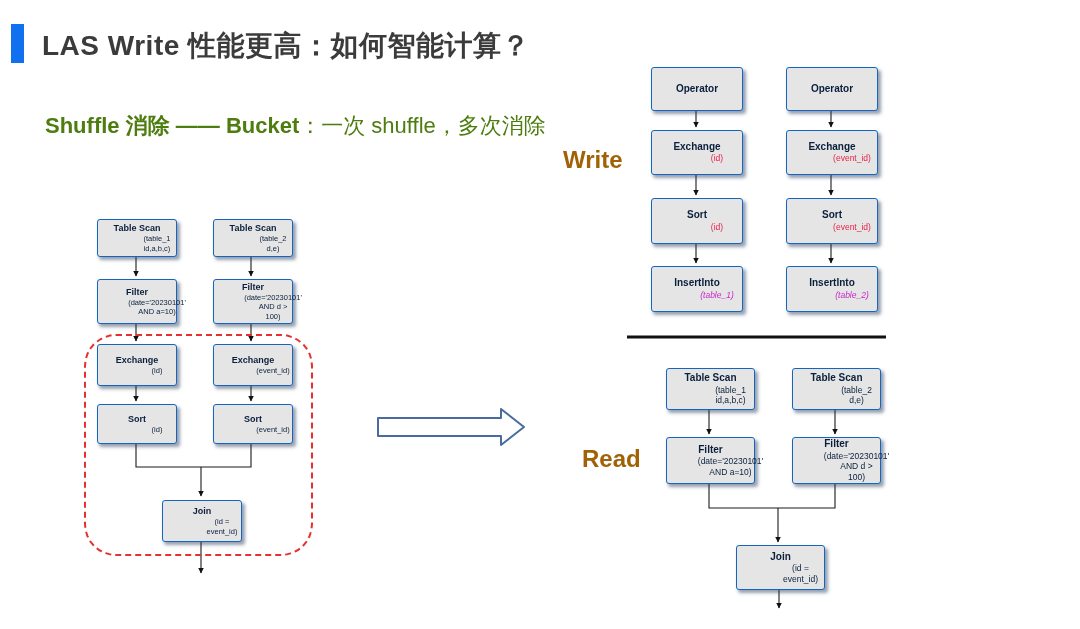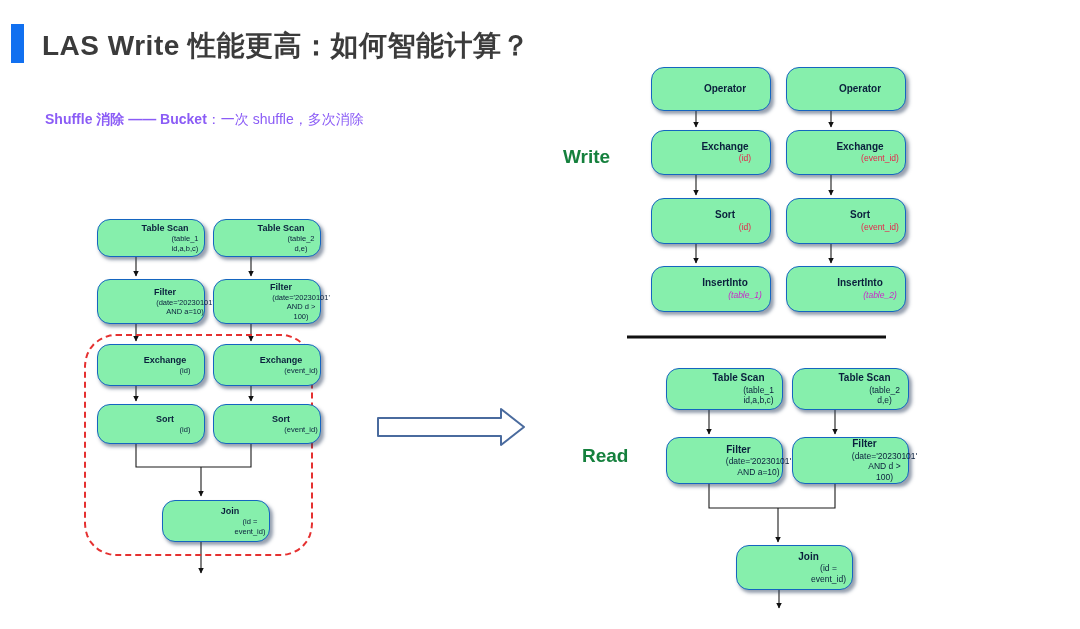--- a/index.html
+++ b/index.html
@@ -2,39 +2,39 @@
 <html><head>
 <meta charset="utf-8">
 <style>
   html,body{margin:0;padding:0;background:#ffffff;}
   body{font-family:"Liberation Sans","DejaVu Sans",sans-serif;}
   #canvas{position:relative;width:1080px;height:629px;background:#ffffff;overflow:hidden;}
 
   
   .title-bar{position:absolute;left:11px;top:24px;width:13px;height:39px;}
   .page-title{position:absolute;left:42px;top:27px;font-size:28px;font-weight:bold;color:#3b3b3b;letter-spacing:.5px;white-space:nowrap;}
-  .subtitle{position:absolute;left:45px;top:111px;font-size:14px;color:#8b5cf6;white-space:nowrap;}
+  .subtitle{position:absolute;left:45px;top:111px;font-size:22px;color:#4d7c0f;white-space:nowrap;}
   .subtitle .b{font-weight:bold;}
 
   
-  .node{position:absolute;background:#86efac;border:1.6px solid #1565c0;border-radius:13px;
+  .node{position:absolute;background:#e5e5e5;border:1.6px solid #1565c0;border-radius:3px;
         box-shadow:2.5px 3px 3.5px rgba(45,65,95,.5);
         display:flex;flex-direction:column;align-items:center;justify-content:center;
-        text-align:center;color:#0a1f3c;line-height:1.25;padding-left:28px;}
+        text-align:center;color:#0a1f3c;line-height:1.25;}
   .node .nt{font-weight:bold;font-size:9px;}
   .node .ns{font-size:7.5px;margin-left:40px;}
   .node.lg .nt{font-size:10px;}
   .node.lg .ns{font-size:8.5px;}
   .ns.red{color:#e8234a;}
   .ns.magenta{color:#c928c9;font-style:italic;}
 
   .dashed-zone{position:absolute;left:84px;top:334px;width:225px;height:218px;
                border:2.5px dashed #e53030;border-radius:32px;}
 
-  .section-label{position:absolute;font-size:19px;font-weight:bold;color:#15803d;}
+  .section-label{position:absolute;font-size:24px;font-weight:bold;color:#a16207;}
   #write-label{left:563px;top:146px;}
   #read-label{left:582px;top:445px;text-align:right;}
 
   svg.lines{position:absolute;left:0;top:0;pointer-events:none;}
 </style>
 </head>
 <body>
 
 <div id="canvas">
 

